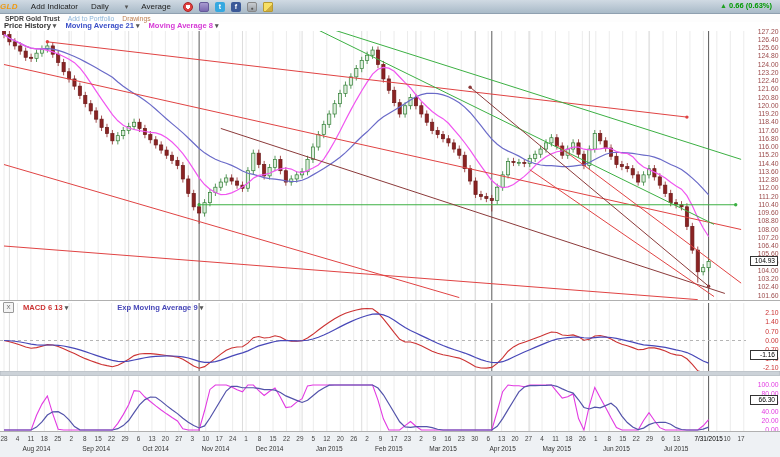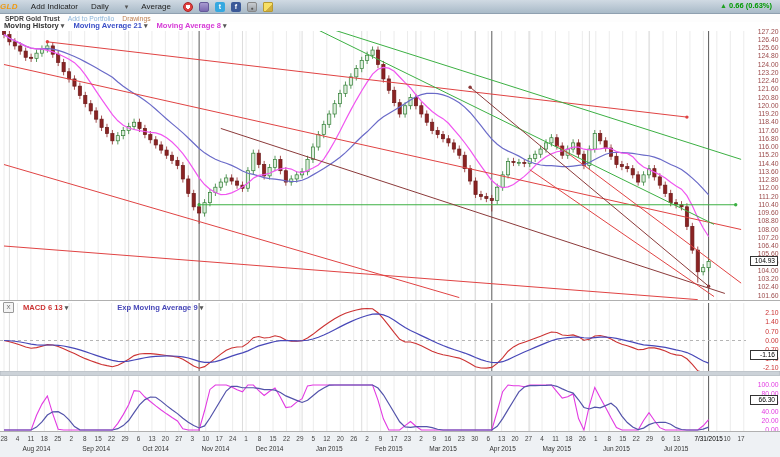--- a/index.html
+++ b/index.html
@@ -731,21 +731,21 @@
   </div>
 
   <div class="subheader">
     <span class="sh-name">SPDR Gold Trust</span>
     <span class="sh-port">Add to Portfolio</span>
     <span class="sh-draw">Drawings</span>
   </div>
 
   <div class="phead price-head">
     <span class="lbl c-dark">
-      <span>Moving History</span>
+      <span>Price History</span>
         <span class="caret"></span>
     </span>
     <span class="lbl c-blue">
       <span>Moving Average 21</span>
         <span class="caret"></span>
     </span>
     <span class="lbl c-mag">
       <span>Moving Average 8</span>
         <span class="caret"></span>
     </span>

